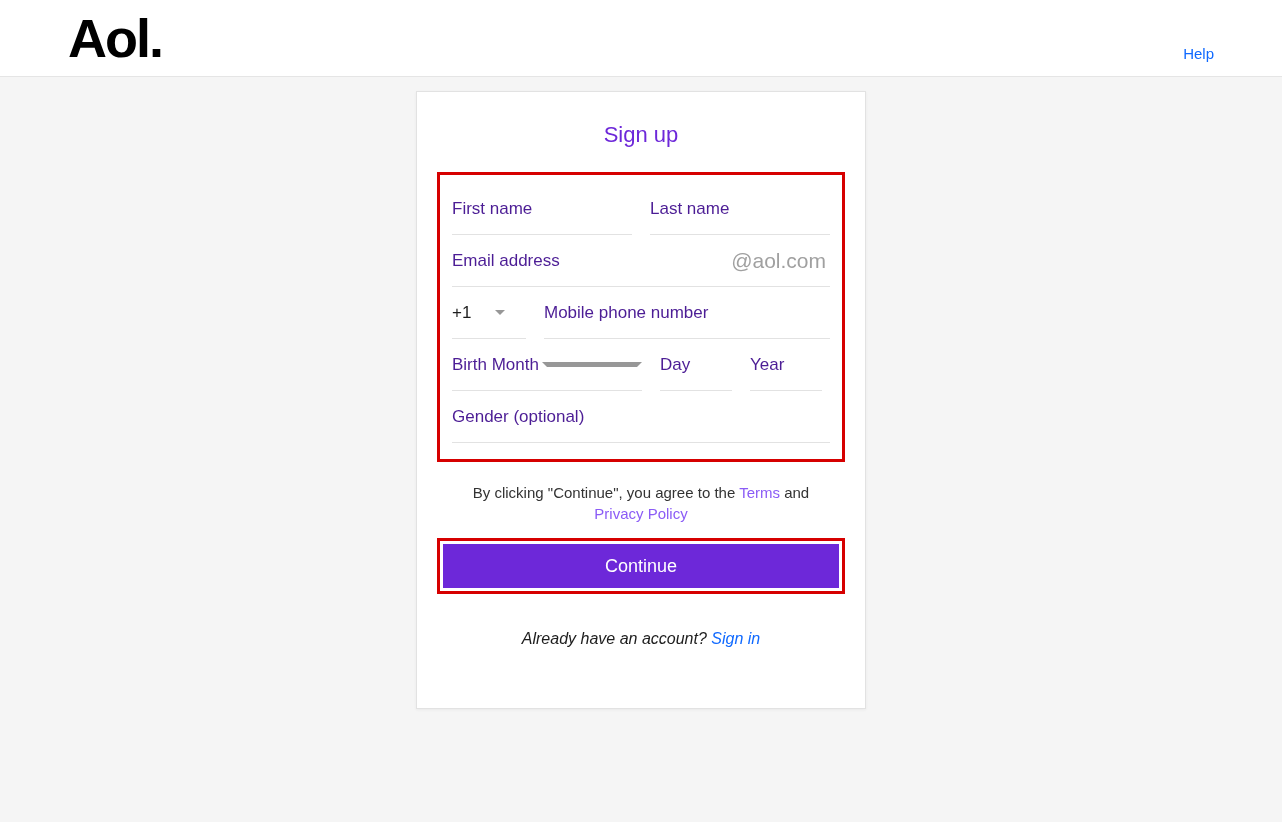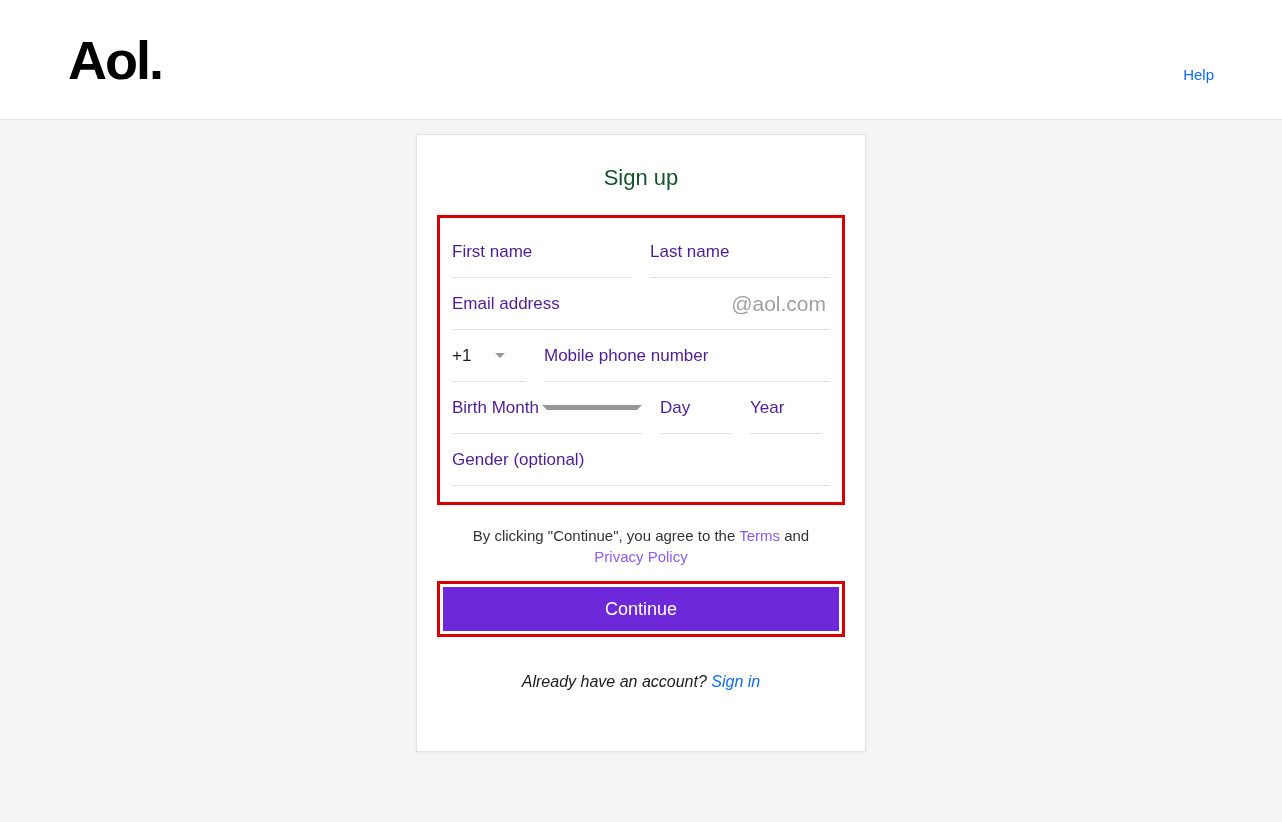--- a/index.html
+++ b/index.html
@@ -9,21 +9,21 @@
     }
     body {
       font-family: "Helvetica Neue", Helvetica, Arial, sans-serif;
       background: #f5f5f5;
       width: 1282px;
       height: 822px;
       overflow: hidden;
     }
     .header {
       background: #fff;
-      height: 120px;
+      height: 77px;
       border-bottom: 1px solid #e5e5e5;
       display: flex;
       align-items: center;
       justify-content: space-between;
       padding: 0 68px;
     }
     .logo {
       font-size: 54px;
       font-weight: 900;
       letter-spacing: -2px;
@@ -41,21 +41,21 @@
       width: 450px;
       margin: 14px auto 0;
       background: #fff;
       border: 1px solid #e2e2e2;
       box-shadow: 0 1px 3px rgba(0,0,0,0.05);
       padding: 30px 0 60px;
     }
     .title {
       text-align: center;
       font-size: 22px;
-      color: #14532d;
+      color: #6d28d9;
       font-weight: 400;
       margin-bottom: 24px;
     }
     .form-wrap {
       margin: 0 20px;
       padding: 8px 12px 16px;
       border: 3px solid #d60000;
     }
     .row {
       display: flex;

